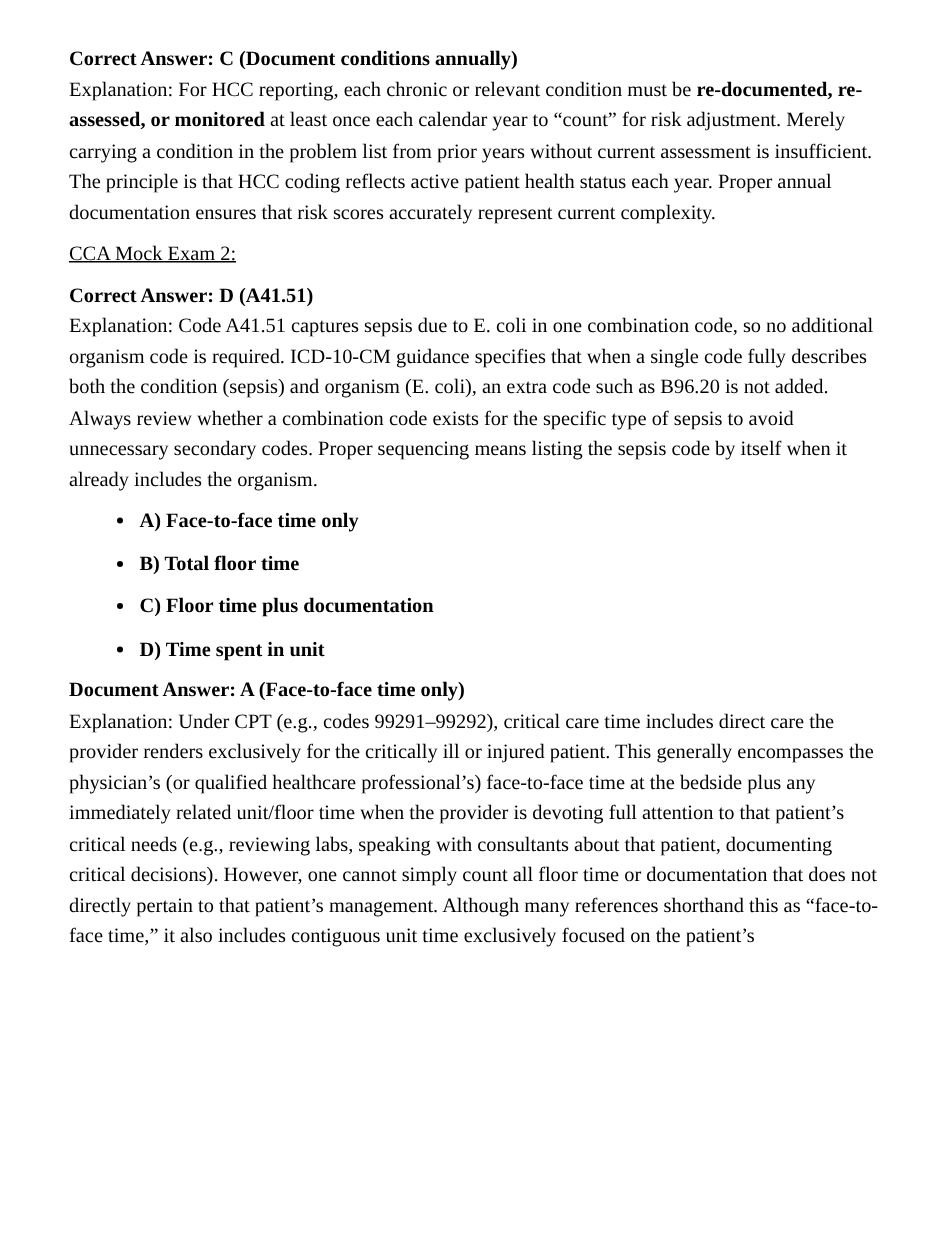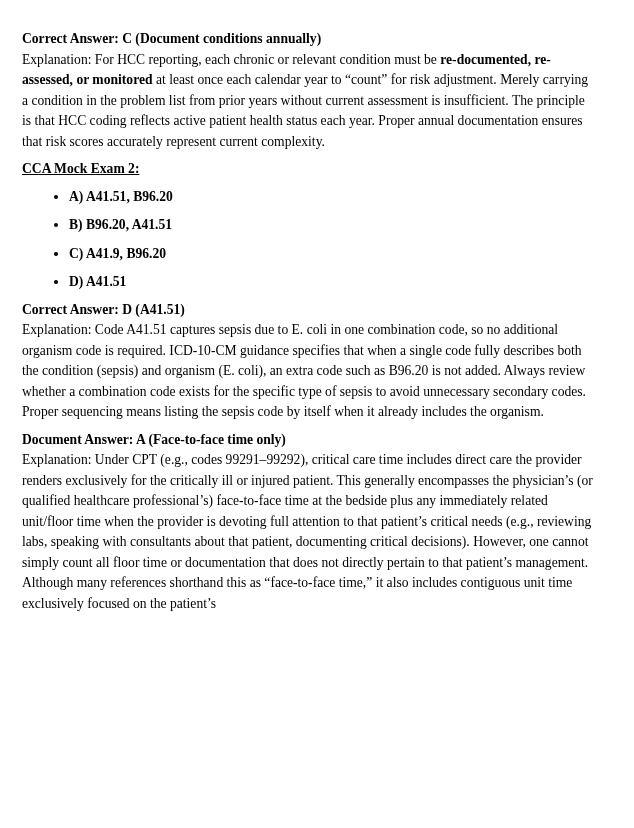--- a/index.html
+++ b/index.html
@@ -5,35 +5,35 @@
   html, body {
     margin: 0;
     padding: 0;
     background: #ffffff;
   }
   .page {
     position: relative;
     width: 634px;
     height: 828px;
     box-sizing: border-box;
-    padding: 29px 40px 0 22px;
+    padding: 29px 40px 0 46px;
     background: #ffffff;
     color: #000000;
     font-family: "Liberation Serif", serif;
     font-size: 13.6px;
     line-height: 20.5px;
     overflow: hidden;
   }
   .para {
     margin: 0 0 7px 0;
   }
   .b { font-weight: bold; }
   .i { }
   .heading .heading-text {
-    font-weight: bold;
+    font-weight: normal;
     text-decoration: underline;
     text-align: center;
   }
   ul.options {
     list-style: disc outside;
     margin: 0 0 7px 0;
     padding: 0 0 0 47px;
   }
   ul.options li {
     margin: 0 0 8px 0;
@@ -51,32 +51,32 @@
   <p class="para">
     <span class="b">Correct Answer: C (Document conditions annually)</span><br>
     <span class="i">Explanation:</span><span> For HCC reporting, each chronic or relevant condition must be </span><span class="b">re-documented, re-assessed, or monitored</span><span> at least once each calendar year to “count” for risk adjustment. Merely carrying a condition in the problem list from prior years without current assessment is insufficient. The principle is that HCC coding reflects active patient health status each year. Proper annual documentation ensures that risk scores accurately represent current complexity.</span>
   </p>
 
   <p class="para heading">
     <span class="heading-text">CCA Mock Exam 2:</span>
   </p>
 
 
-  <ul class="options">
-    <li>A) A41.51, B96.20</li>
-    <li>B) B96.20, A41.51</li>
-    <li>C) A41.9, B96.20</li>
-    <li>D) A41.51</li>
-  </ul>
 
   <p class="para">
     <span class="b">Correct Answer: D (A41.51)</span><br>
     <span class="i">Explanation:</span><span> Code A41.51 captures sepsis due to E. coli in one combination code, so no additional organism code is required. ICD-10-CM guidance specifies that when a single code fully describes both the condition (sepsis) and organism (E. coli), an extra code such as B96.20 is not added. Always review whether a combination code exists for the specific type of sepsis to avoid unnecessary secondary codes. Proper sequencing means listing the sepsis code by itself when it already includes the organism.</span>
   </p>
 
 
+  <ul class="options">
+    <li>A) Face-to-face time only</li>
+    <li>B) Total floor time</li>
+    <li>C) Floor time plus documentation</li>
+    <li>D) Time spent in unit</li>
+  </ul>
 
   <p class="para">
     <span class="b">Document Answer: A (Face-to-face time only)</span><br>
     <span class="i">Explanation:</span><span> Under CPT (e.g., codes 99291–99292), critical care time includes direct care the provider renders exclusively for the critically ill or injured patient. This generally encompasses the physician’s (or qualified healthcare professional’s) face-to-face time at the bedside plus any immediately related unit/floor time when the provider is devoting full attention to that patient’s critical needs (e.g., reviewing labs, speaking with consultants about that patient, documenting critical decisions). However, one cannot simply count all floor time or documentation that does not directly pertain to that patient’s management. Although many references shorthand this as “face-to-face time,” it also includes contiguous unit time exclusively focused on the patient’s</span>
   </p>
 
 </div>
 
 </body></html>

